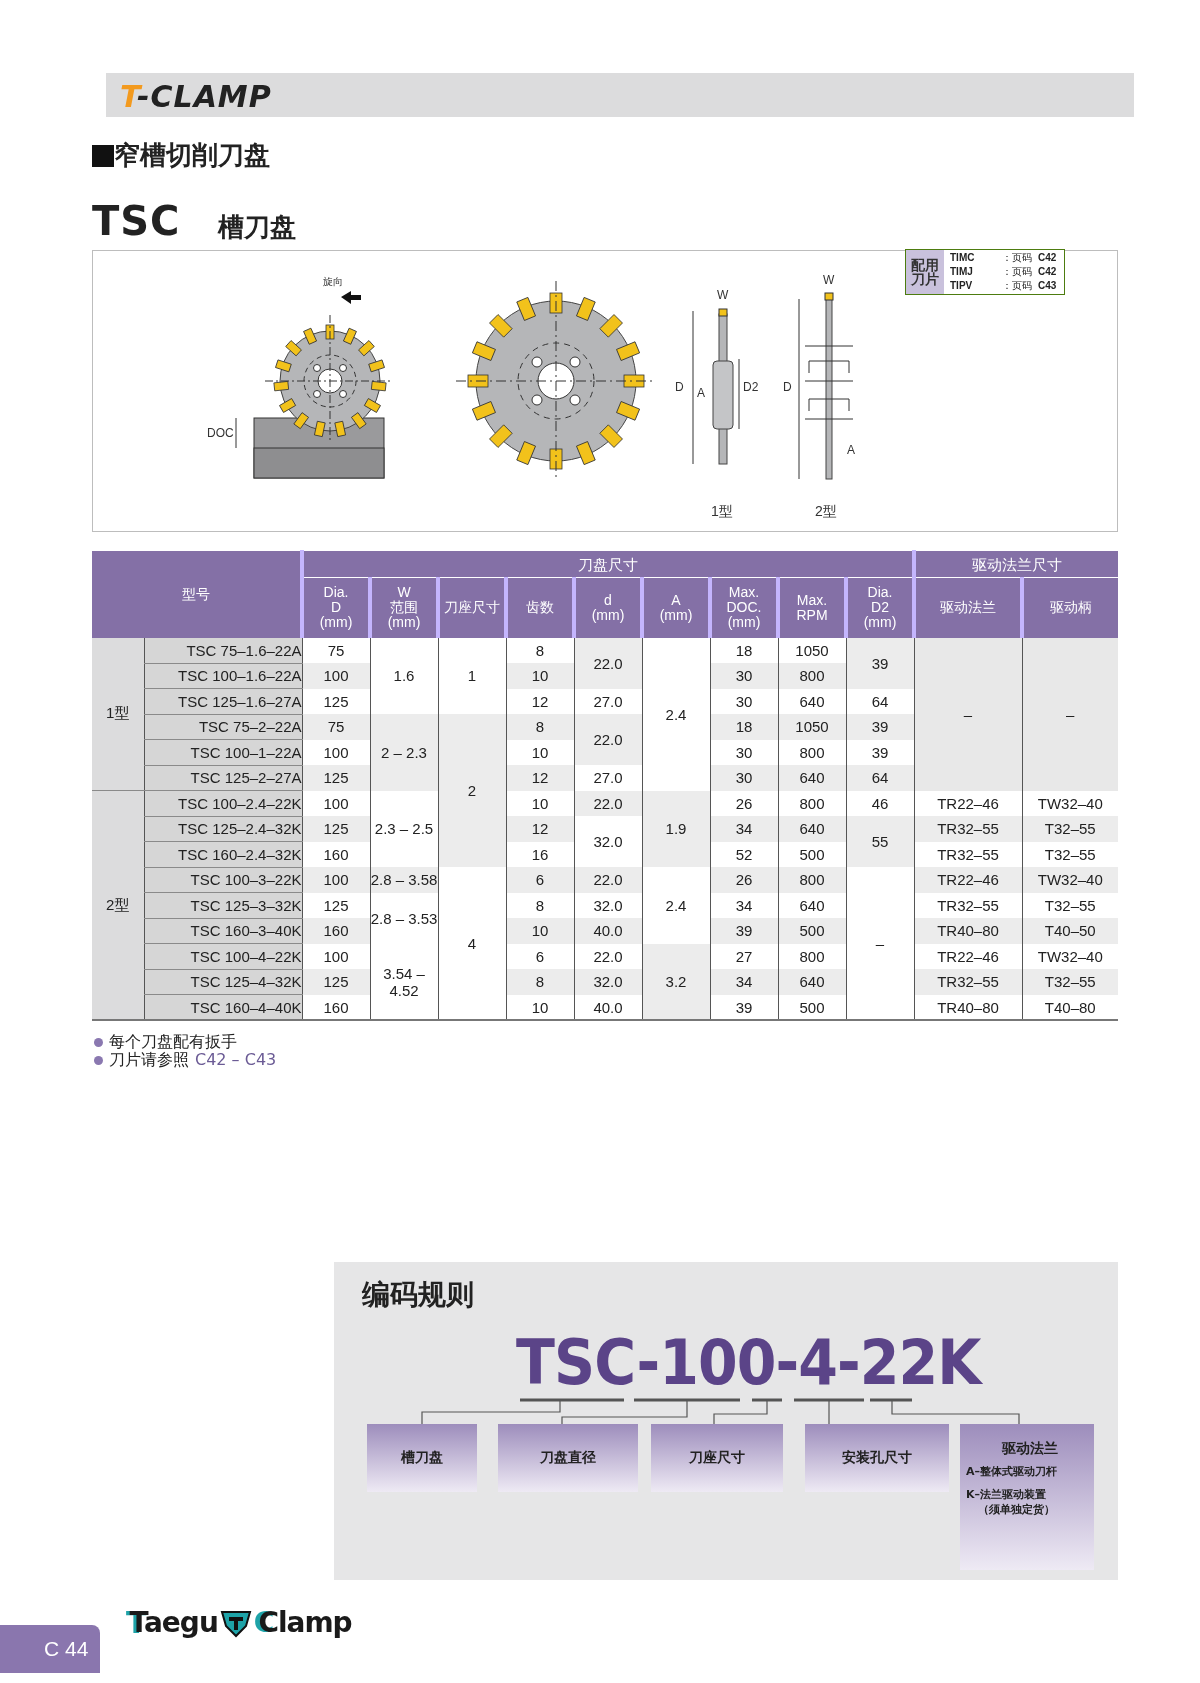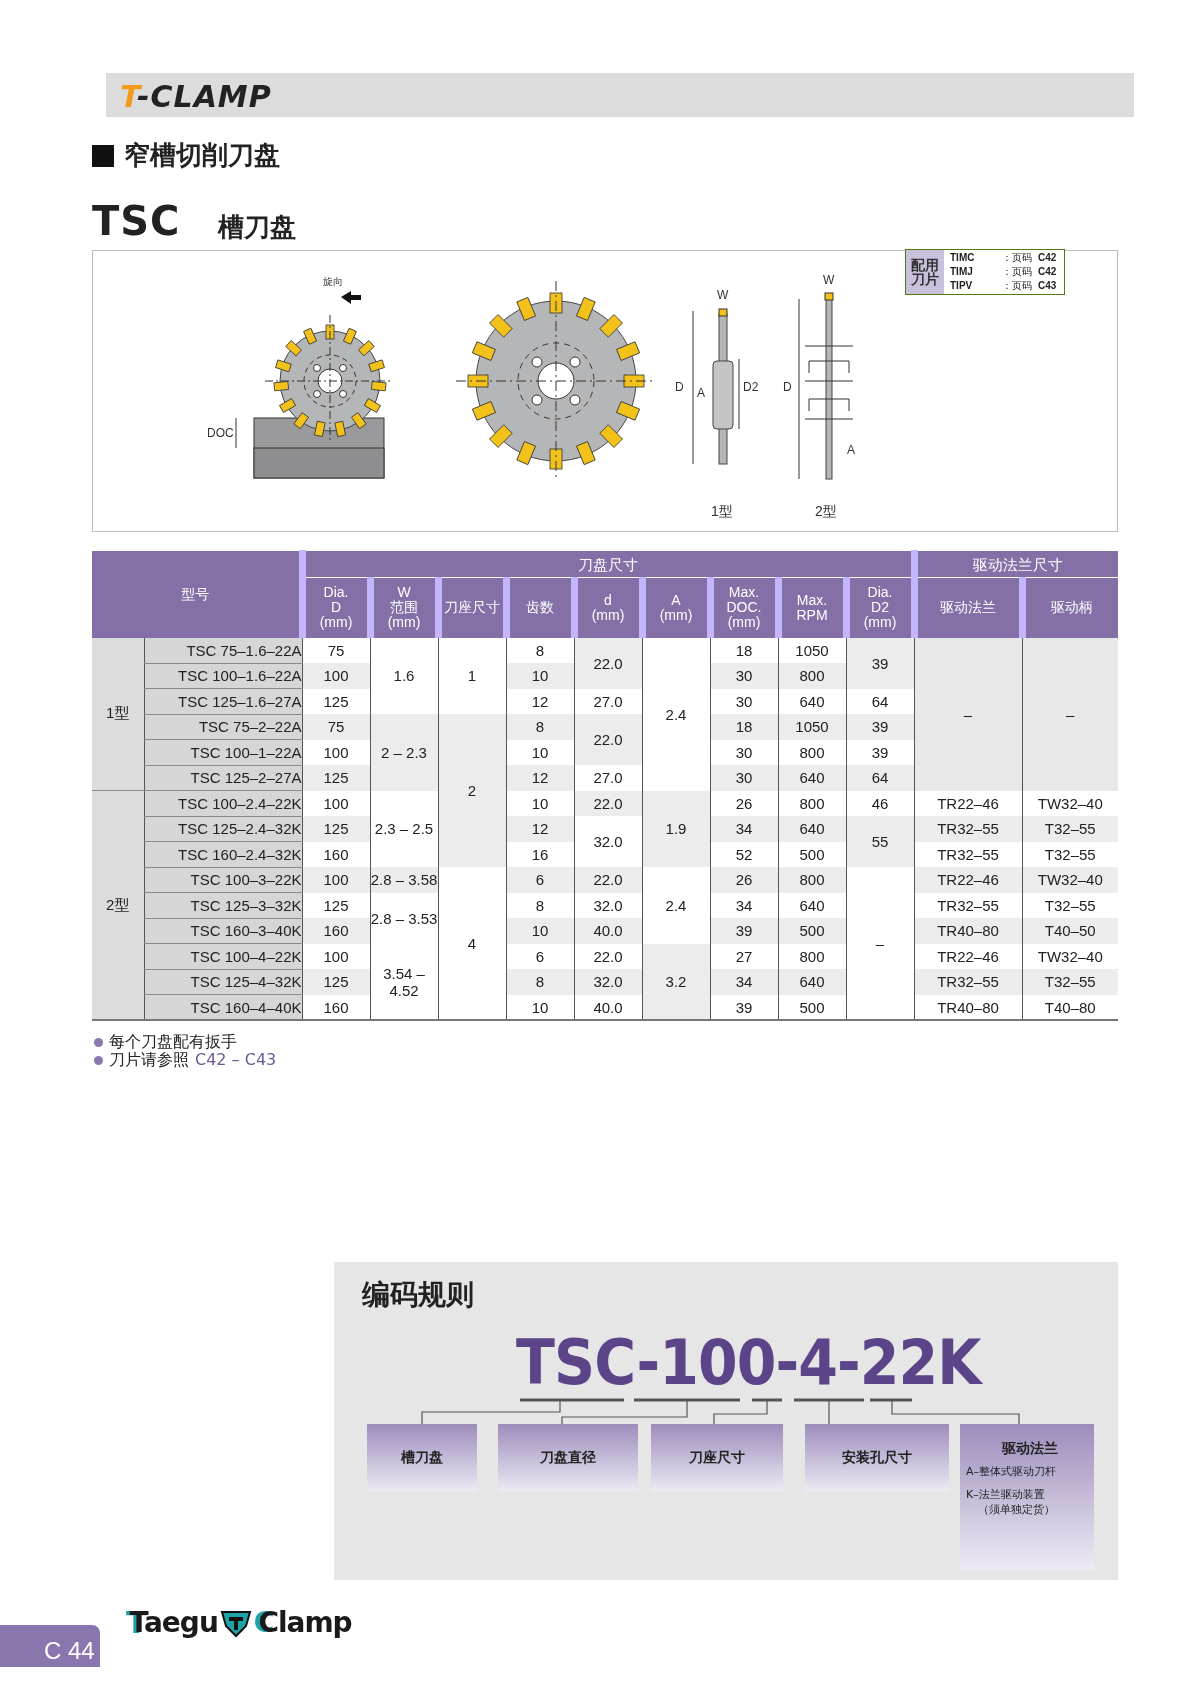--- a/index.html
+++ b/index.html
@@ -1,35 +1,35 @@
 <!DOCTYPE html>
 <html><head>
 <meta charset="utf-8">
 <style>
   * { box-sizing: border-box; margin: 0; padding: 0; }
   body { width: 1200px; height: 1683px; background: #fff; position: relative; font-family: "Liberation Sans", "DejaVu Sans", sans-serif; color: #222; overflow: hidden; }
   .abs { position: absolute; }
   .topbar { left: 106px; top: 73px; width: 1028px; height: 44px; background: #dcdcdd; }
   .brand { left: 14px; top: 6px; font-family: "DejaVu Sans", sans-serif; font-weight: bold; font-style: italic; font-size: 30px; letter-spacing: 1px; color: #222; }
   .brand .t { color: #f39a1e; }
-  .sec-title { left: 92px; top: 138px; font-size: 26px; font-weight: bold; font-family: "DejaVu Sans", sans-serif; display: flex; align-items: center; gap: 10px; }
+  .sec-title { left: 92px; top: 138px; font-size: 26px; font-weight: bold; font-family: "DejaVu Sans", sans-serif; display: flex; align-items: center; }
   .sec-title .sq { width: 22px; height: 22px; background: #111; display: inline-block; }
   .prod-code { left: 92px; top: 198px; font-size: 40px; font-weight: bold; font-family: "DejaVu Sans", sans-serif; letter-spacing: 1px; }
   .prod-name { left: 218px; top: 210px; font-size: 26px; font-weight: bold; font-family: "DejaVu Sans", sans-serif; }
   .diagram { left: 92px; top: 250px; width: 1026px; height: 282px; border: 1px solid #bdbdbd; background: #fff; }
   .inserts { left: 905px; top: 249px; height: 46px; display: flex; border: 1px solid #4d7c0f; background:#fff; }
   .inserts .lab { width: 38px; background: #c9c1dc; display: flex; align-items: center; justify-content: center; font-size: 14px; font-weight: bold; line-height: 14px; text-align: center; color:#333; }
   .inserts .list { padding: 1px 8px 0 6px; font-size: 10px; line-height: 14px; font-weight: bold; color:#222; }
   .inserts .row { display: flex; gap: 0; }
   .inserts .row span:first-child { width: 52px; }
   .inserts .row span:nth-child(2) { width: 36px; font-weight: normal; }
   .dlabel { font-size: 12px; color: #333; }
 
   table.spec { position: absolute; left: 92px; top: 550px; width: 1026px; border-collapse: collapse; font-size: 15px; }
-  table.spec th { background: #8470a6; color: #fff; font-weight: normal; font-size: 14px; line-height: 15px; border-left: 7px solid #c4b5fd; border-top: 1px solid #fff; text-align: center; }
+  table.spec th { background: #8470a6; color: #fff; font-weight: normal; font-size: 14px; line-height: 15px; border-left: 4px solid #c4b5fd; border-top: 1px solid #fff; text-align: center; }
   table.spec th.grp { height: 27px; font-size: 15px; }
   table.spec tr.h2 th { height: 60px; }
   table.spec td { height: 25.5px; text-align: center; border-left: 1px solid #555; color: #222; }
   table.spec td.type { background: #dcdcdd; border-left: none; }
   table.spec td.model { background: #d6d6d6; text-align: right; padding-left: 14px; border-bottom: 1px solid #8a8a8a; }
   table.spec td.g { background: #ececec !important; }
   table.spec td.wh { background: #fff !important; }
   table.spec td.grayblock { background: #e8e8e8 !important; }
   .tbl-bottom { left: 92px; top: 1019px; width: 1026px; height: 2px; background: #777; }
 
@@ -37,23 +37,23 @@
   .notes li { list-style: none; display: flex; align-items: center; gap: 6px; }
   .notes .dot { width: 9px; height: 9px; border-radius: 50%; background: #8a78b0; display: inline-block; }
   .notes .ref { color: #6b5b95; }
 
   .codebox { left: 334px; top: 1262px; width: 784px; height: 318px; background: #e6e6e7; }
   .code-title { left: 28px; top: 14px; font-size: 28px; font-weight: bold; font-family: "DejaVu Sans", sans-serif; color: #222; }
   .code-big { left: 182px; top: 64px; font-size: 62px; font-weight: bold; color: #5b4488; letter-spacing: -1px; font-family: "DejaVu Sans", sans-serif; transform: scaleX(0.92); transform-origin: left; }
   .cbox { top: 162px; height: 68px; background: linear-gradient(#9d8dbc, #e2dcec 85%, #eeeaf4); display: flex; align-items: center; justify-content: center; font-size: 14px; font-weight: bold; color: #222; font-family: "DejaVu Sans", sans-serif; }
   .cbox.big { height: 146px; flex-direction: column; justify-content: flex-start; padding-top: 16px; align-items: flex-start; padding-left: 6px; }
   .cbox.big .t { align-self: center; font-size: 14px; margin-bottom: 6px; }
-  .cbox.big .o { font-size: 11px; font-weight: normal; line-height: 15px; margin-bottom: 8px; }
-
-  .pagetab { left: 0; top: 1625px; width: 100px; height: 42px; background: #8a76ae; border-top-right-radius: 8px; color: #fff; font-size: 24px; padding: 12px 0 0 44px; }
+  .cbox.big .o { font-size: 11px; font-weight: bold; line-height: 15px; margin-bottom: 8px; }
+
+  .pagetab { left: 0; top: 1625px; width: 100px; height: 48px; background: #8a76ae; border-top-right-radius: 8px; color: #fff; font-size: 21px; padding: 12px 0 0 44px; }
   .footer-logo { left: 126px; top: 1605px; font-size: 28px; font-weight: bold; font-family: "DejaVu Sans", sans-serif; color: #1a1a1a; display:flex; align-items:center; gap:2px; letter-spacing:-1px; }
   .footer-logo .teal { color: #1ea3a8; }
 </style>
 </head>
 <body>
 
 <div class="abs topbar">
   <div class="abs brand"><span class="t">T</span><span>-CLAMP</span></div>
 </div>
 

